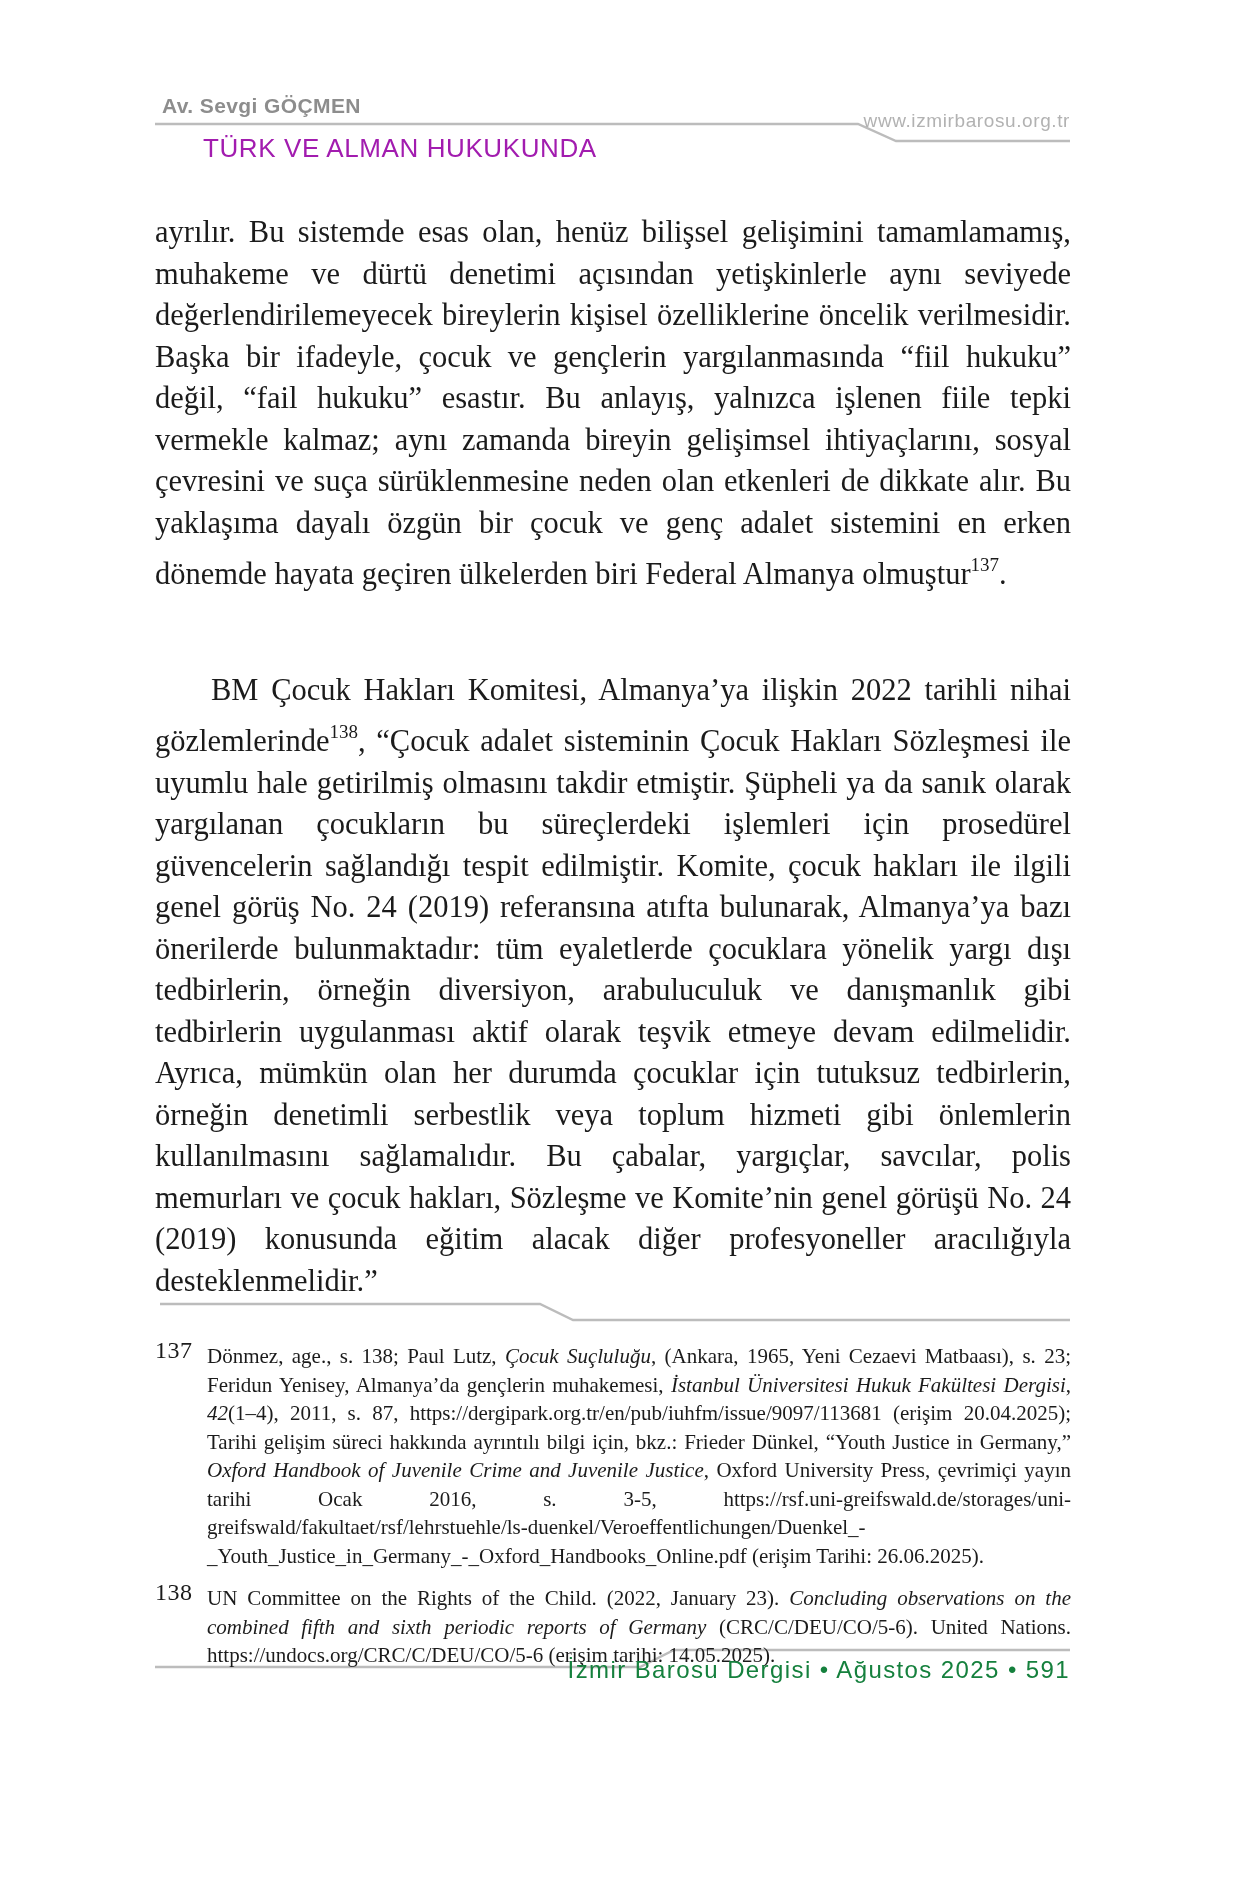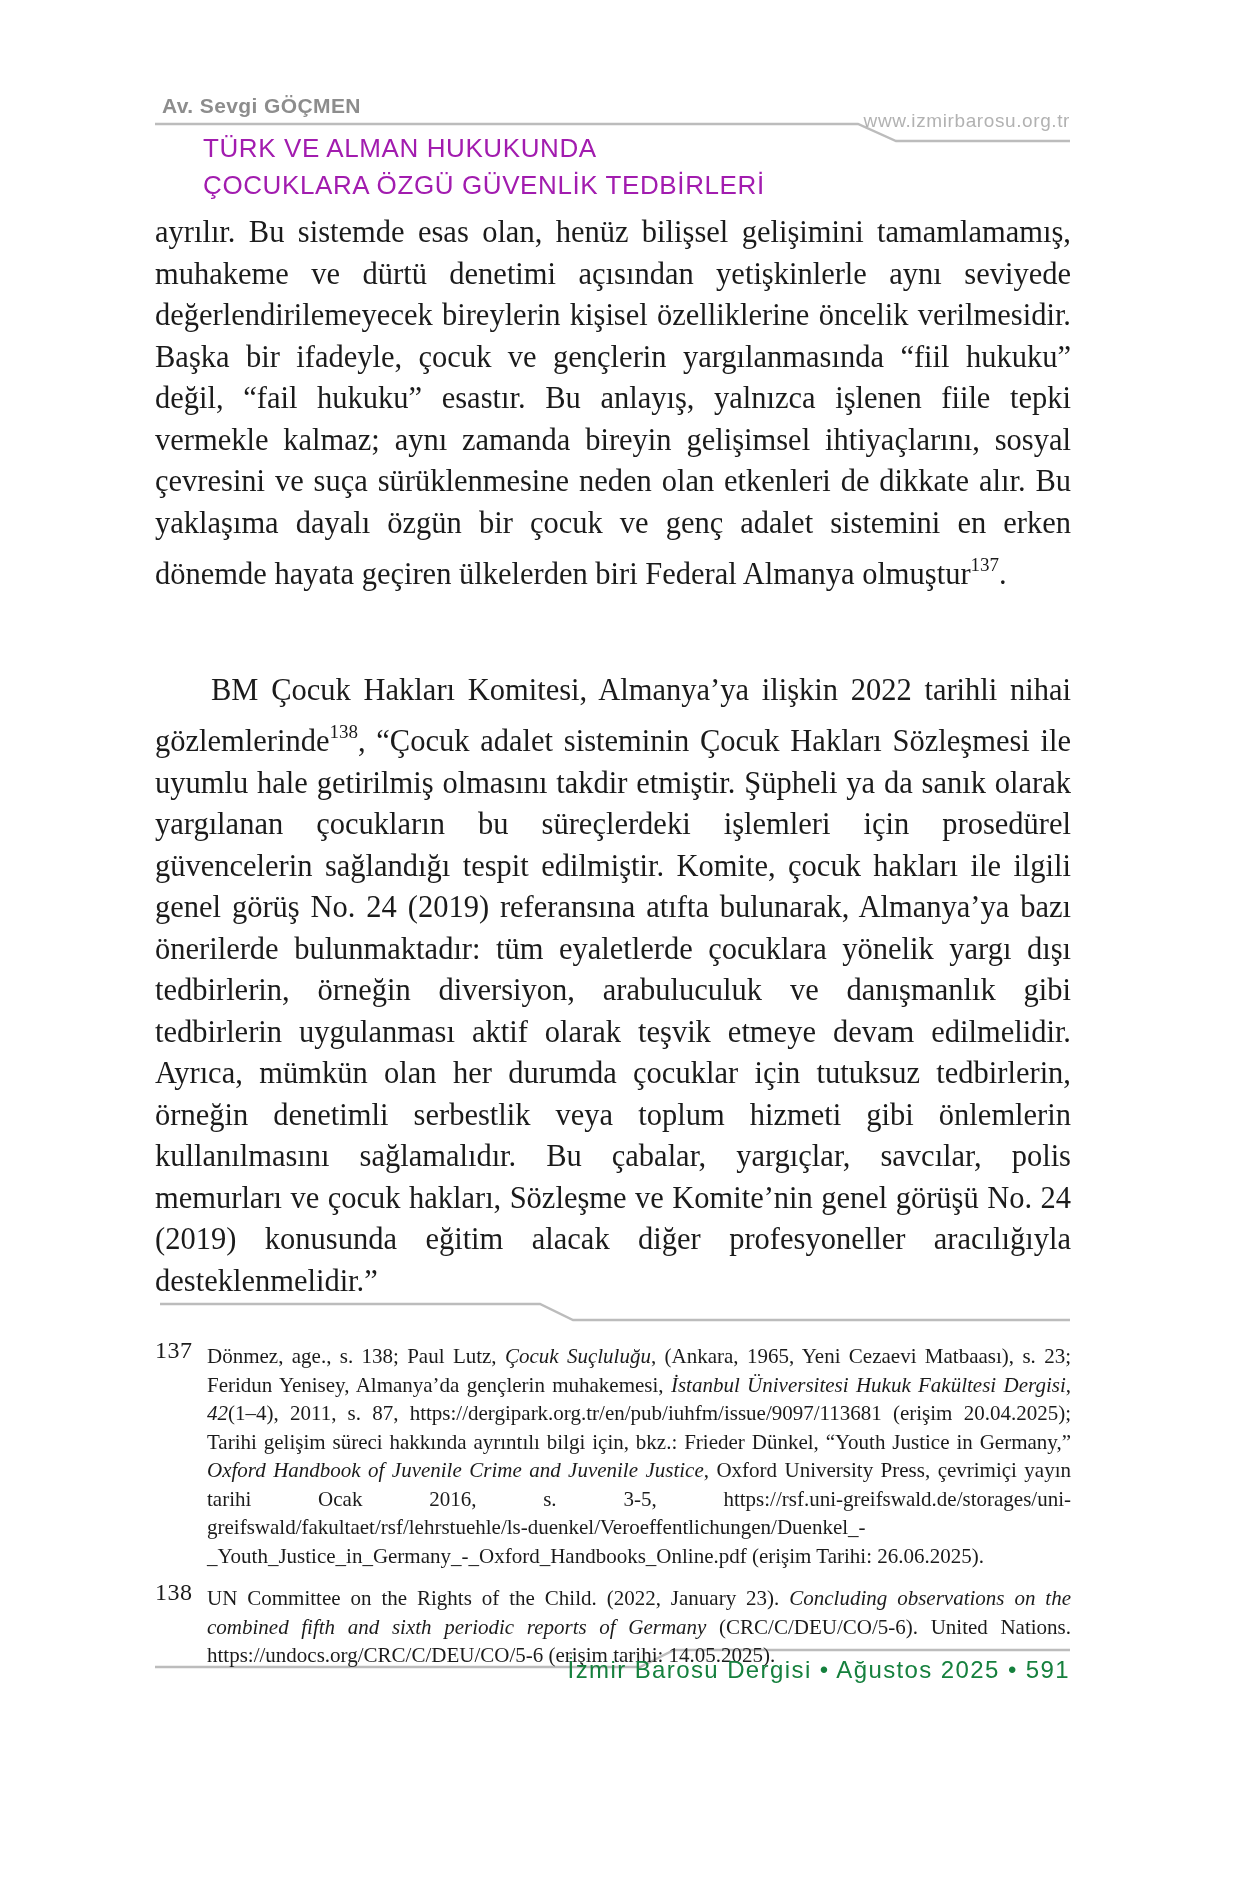--- a/index.html
+++ b/index.html
@@ -62,21 +62,20 @@
   <polyline points="155,124 858,124 896,141 1070,141"></polyline>
   <polyline points="160,1304 540,1304 573,1320 1070,1320"></polyline>
   <polyline points="155,1667 640,1667 674,1650 1070,1650"></polyline>
 </svg>
 
 <header>
   <div class="abs author">Av. Sevgi GÖÇMEN</div>
   <div class="abs site-url">www.izmirbarosu.org.tr</div>
   <div class="abs doc-title">
     <div>TÜRK VE ALMAN HUKUKUNDA</div>
-    <div>ÇOCUKLARA ÖZGÜ GÜVENLİK TEDBİRLERİ</div>
   </div>
 </header>
 
 <main class="abs body-text">
   <p class="p1"><span>ayrılır. Bu sistemde esas olan, henüz bilişsel gelişimini tamamlamamış, muhakeme ve dürtü denetimi açısından yetişkinlerle aynı seviyede değerlendirilemeyecek bireylerin kişisel özelliklerine öncelik verilmesidir. Başka bir ifadeyle, çocuk ve gençlerin yargılanmasında “fiil hukuku” değil, “fail hukuku” esastır. Bu anlayış, yalnızca işlenen fiile tepki vermekle kalmaz; aynı zamanda bireyin gelişimsel ihtiyaçlarını, sosyal çevresini ve suça sürüklenmesine neden olan etkenleri de dikkate alır. Bu yaklaşıma dayalı özgün bir çocuk ve genç adalet sistemini en erken dönemde hayata geçiren ülkelerden biri Federal Almanya olmuştur</span><sup class="fnref">137</sup><span>.</span></p>
   <p class="p2"><span>BM Çocuk Hakları Komitesi, Almanya’ya ilişkin 2022 tarihli nihai gözlemlerinde</span><sup class="fnref">138</sup><span>, “Çocuk adalet sisteminin Çocuk Hakları Sözleşmesi ile uyumlu hale getirilmiş olmasını takdir etmiştir. Şüpheli ya da sanık olarak yargılanan çocukların bu süreçlerdeki işlemleri için prosedürel güvencelerin sağlandığı tespit edilmiştir. Komite, çocuk hakları ile ilgili genel görüş No. 24 (2019) referansına atıfta bulunarak, Almanya’ya bazı önerilerde bulunmaktadır: tüm eyaletlerde çocuklara yönelik yargı dışı tedbirlerin, örneğin diversiyon, arabuluculuk ve danışmanlık gibi tedbirlerin uygulanması aktif olarak teşvik etmeye devam edilmelidir. Ayrıca, mümkün olan her durumda çocuklar için tutuksuz tedbirlerin, örneğin denetimli serbestlik veya toplum hizmeti gibi önlemlerin kullanılmasını sağlamalıdır. Bu çabalar, yargıçlar, savcılar, polis memurları ve çocuk hakları, Sözleşme ve Komite’nin genel görüşü No. 24 (2019) konusunda eğitim alacak diğer profesyoneller aracılığıyla desteklenmelidir.”</span></p>
 </main>
 
 <section class="abs footnotes">
   <p class="fn">

